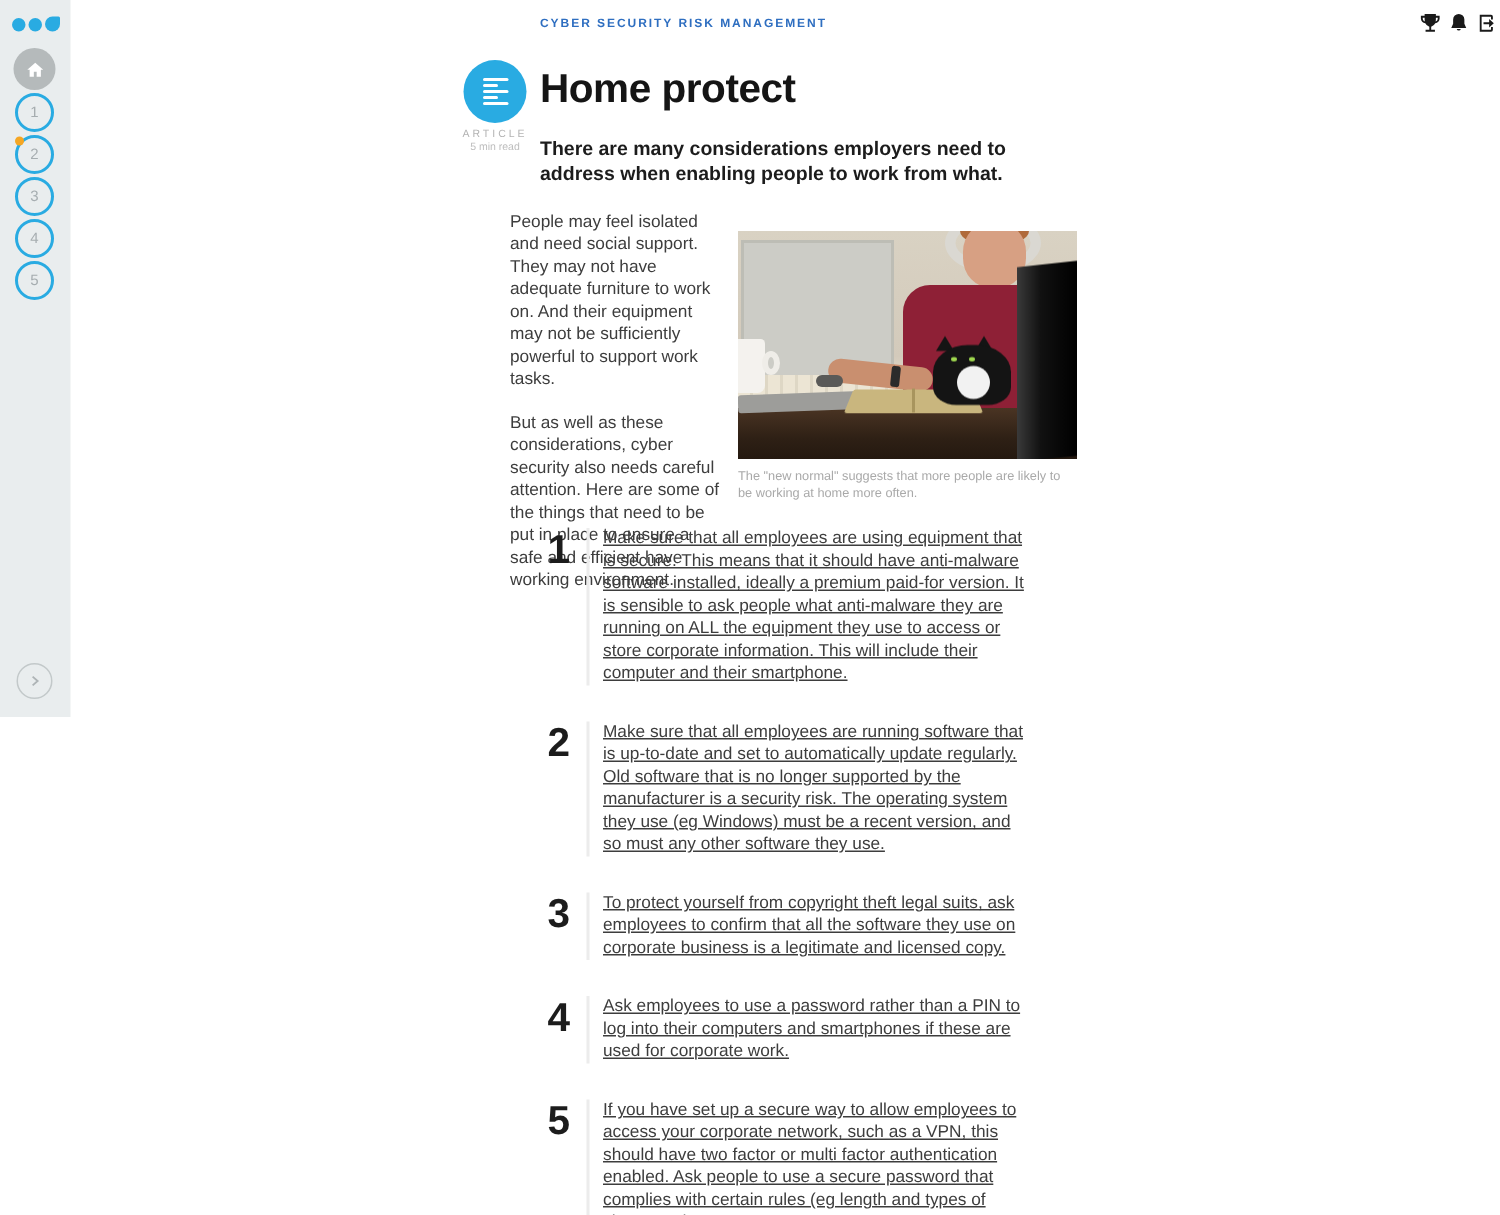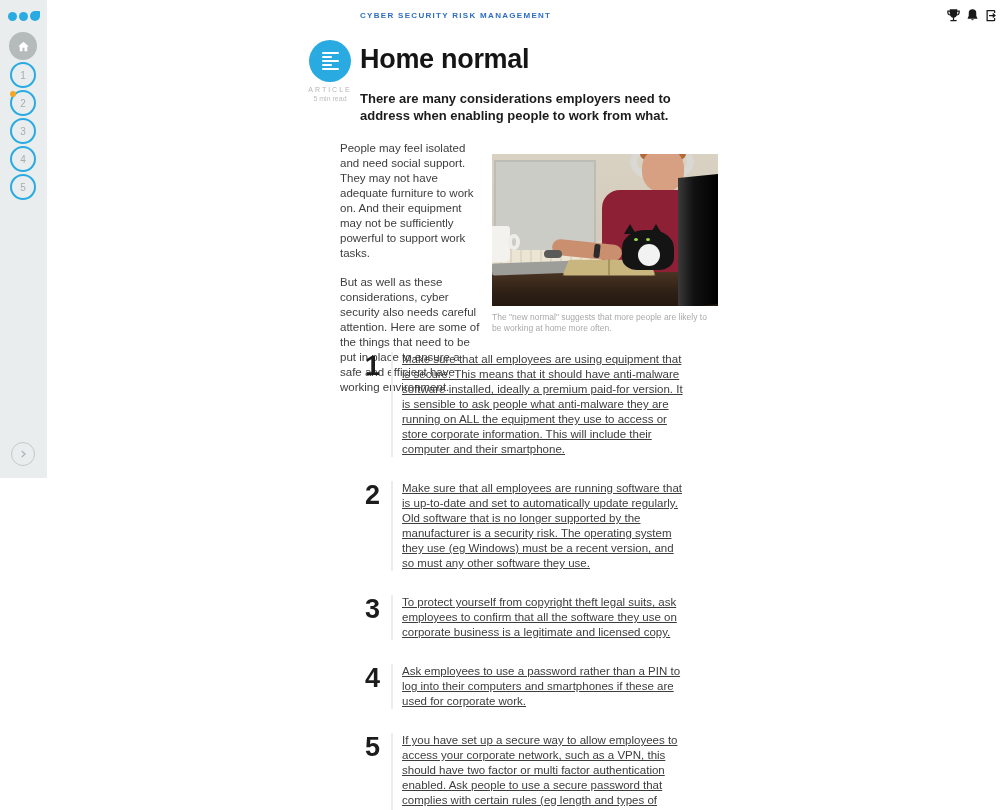--- a/index.html
+++ b/index.html
@@ -177,21 +177,21 @@
       <i style="width:17px"></i>
         <i style="width:10px"></i>
         <i style="width:17px"></i>
       <i style="width:10px"></i>
         <i style="width:17px"></i>
     </div>
     <div class="badge-type">ARTICLE</div>
     <div class="badge-time">5 min read</div>
   </div>
 
-  <h1 class="title">Home normal</h1>
+  <h1 class="title">Home protect</h1>
   <p class="intro">There are many considerations employers need to address when enabling people to work from what.</p>
 
   <div class="two-col">
     <div class="col-text">
       <p>People may feel isolated and need social support. They may not have adequate furniture to work on. And their equipment may not be sufficiently powerful to support work tasks.</p>
       <p>But as well as these considerations, cyber security also needs careful attention. Here are some of the things that need to be put in place to ensure a safe and efficient have working environment.</p>
     </div>
     <figure class="figure">
       <div class="photo">
         <div class="ph-board"></div>

